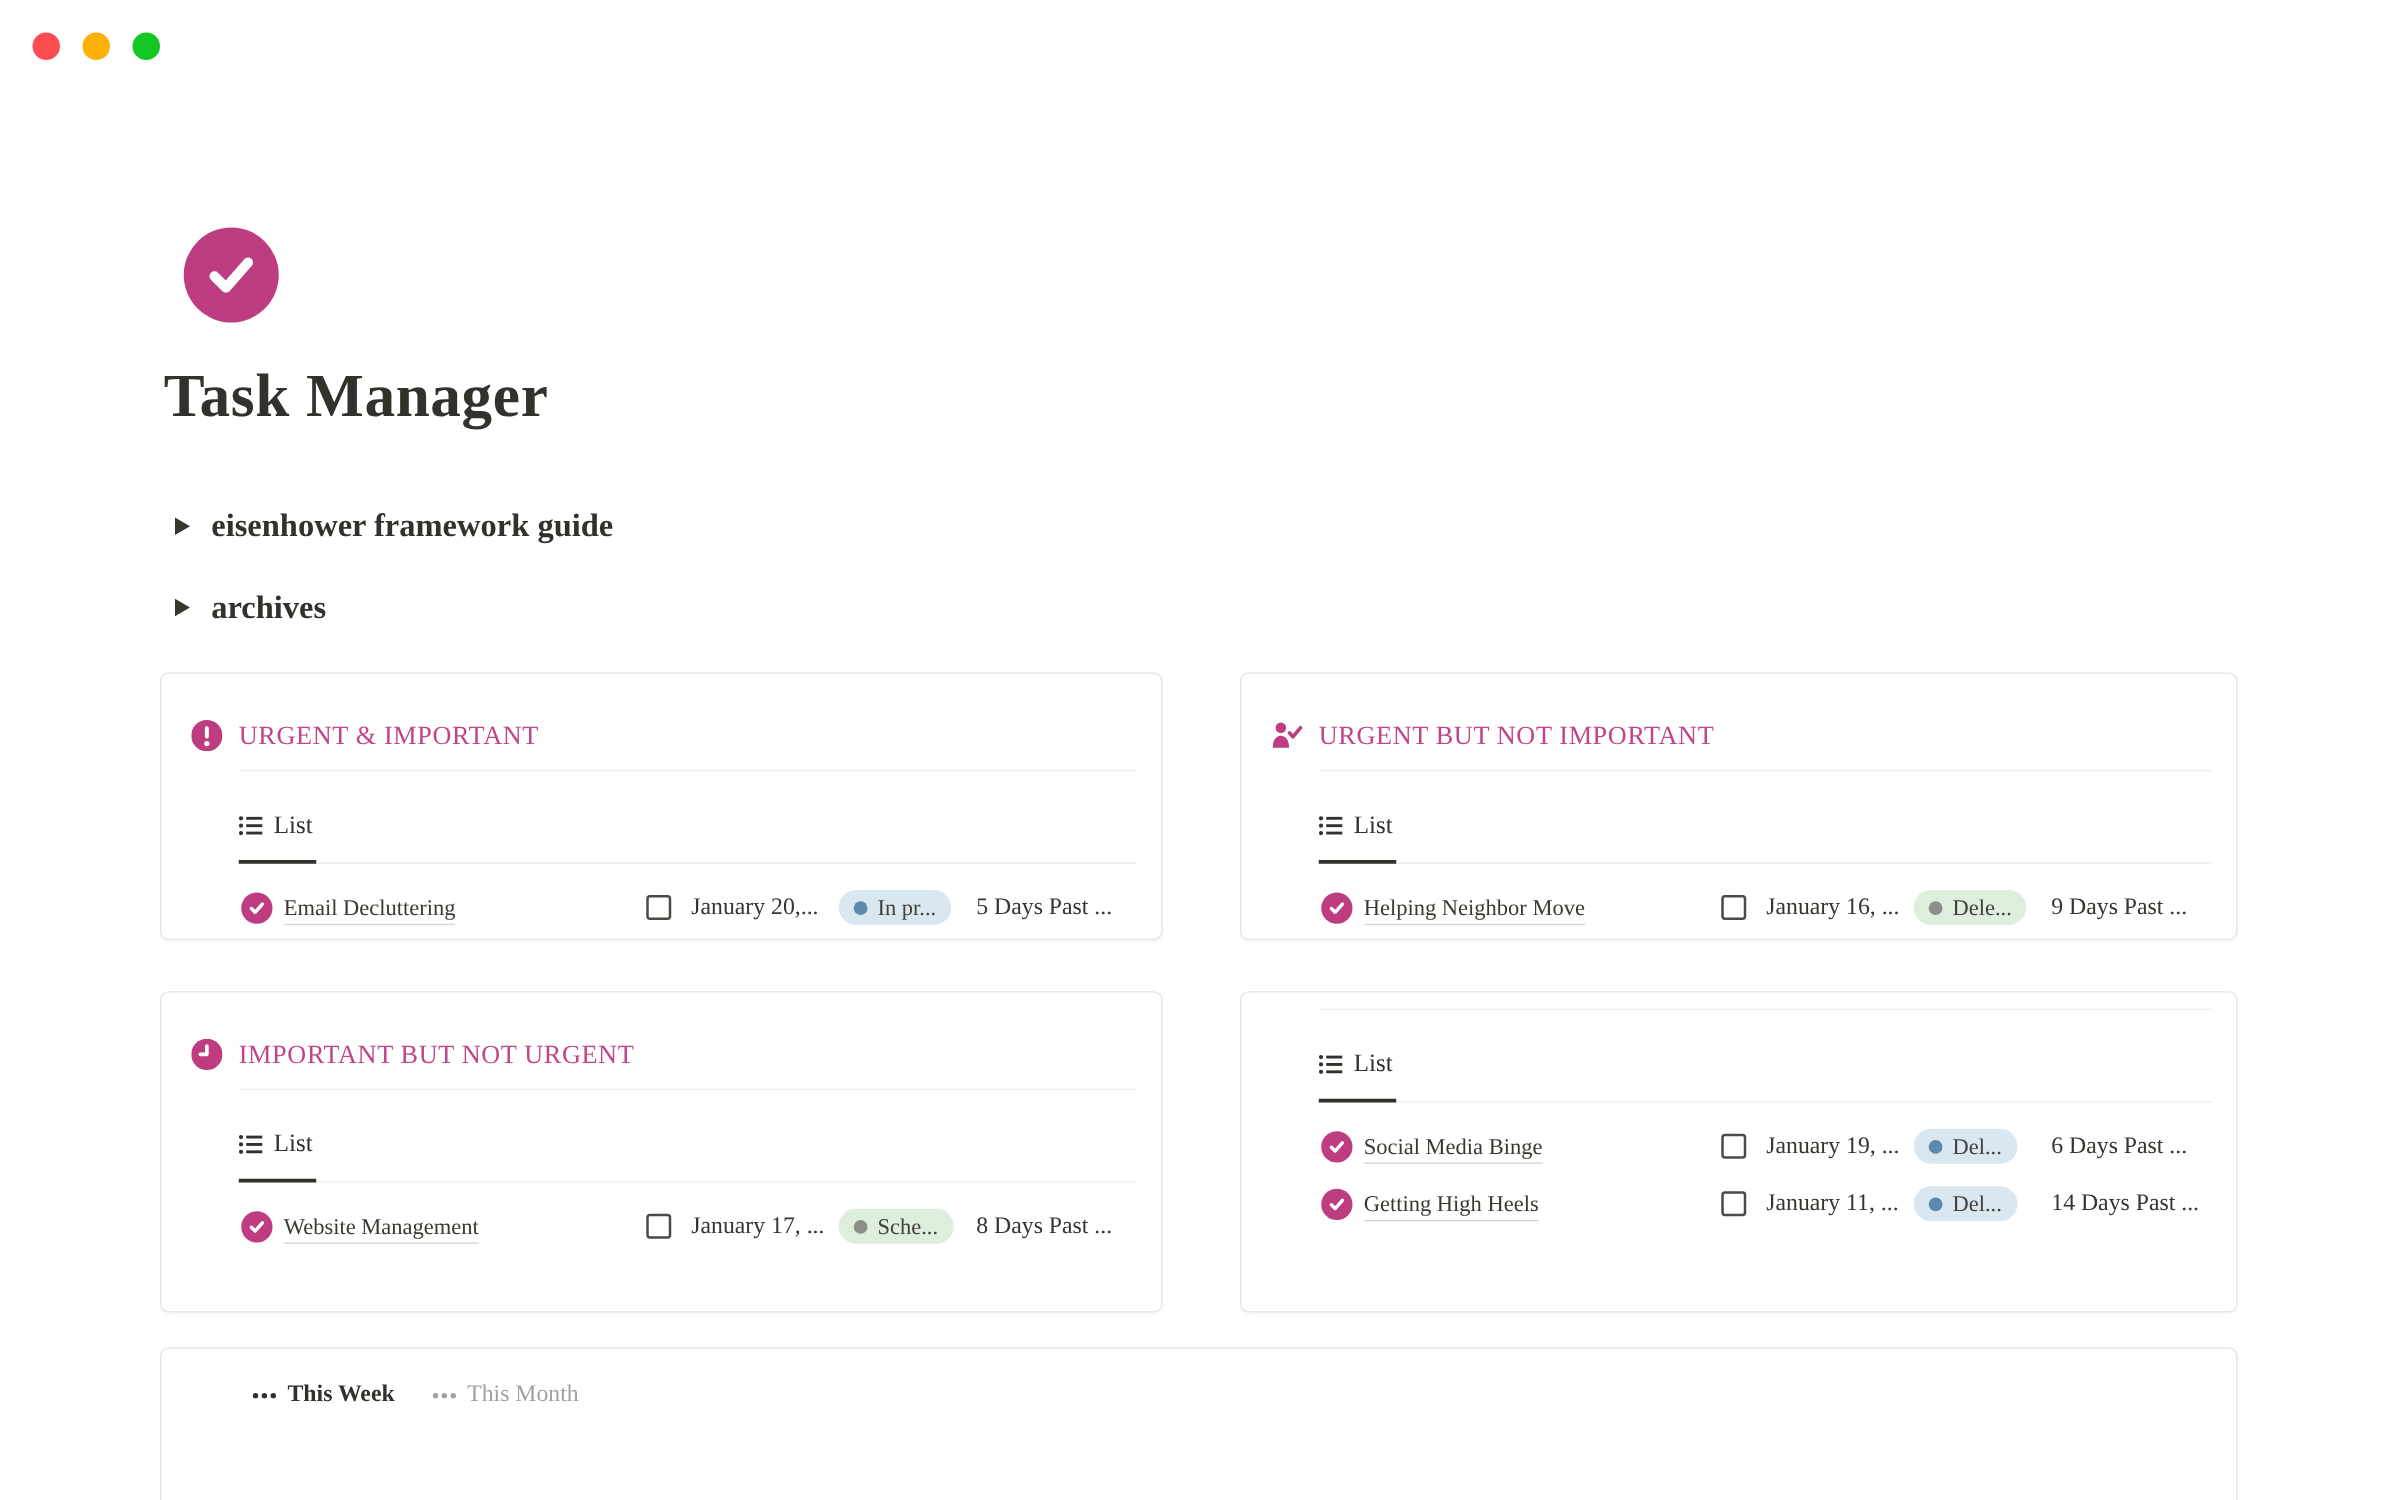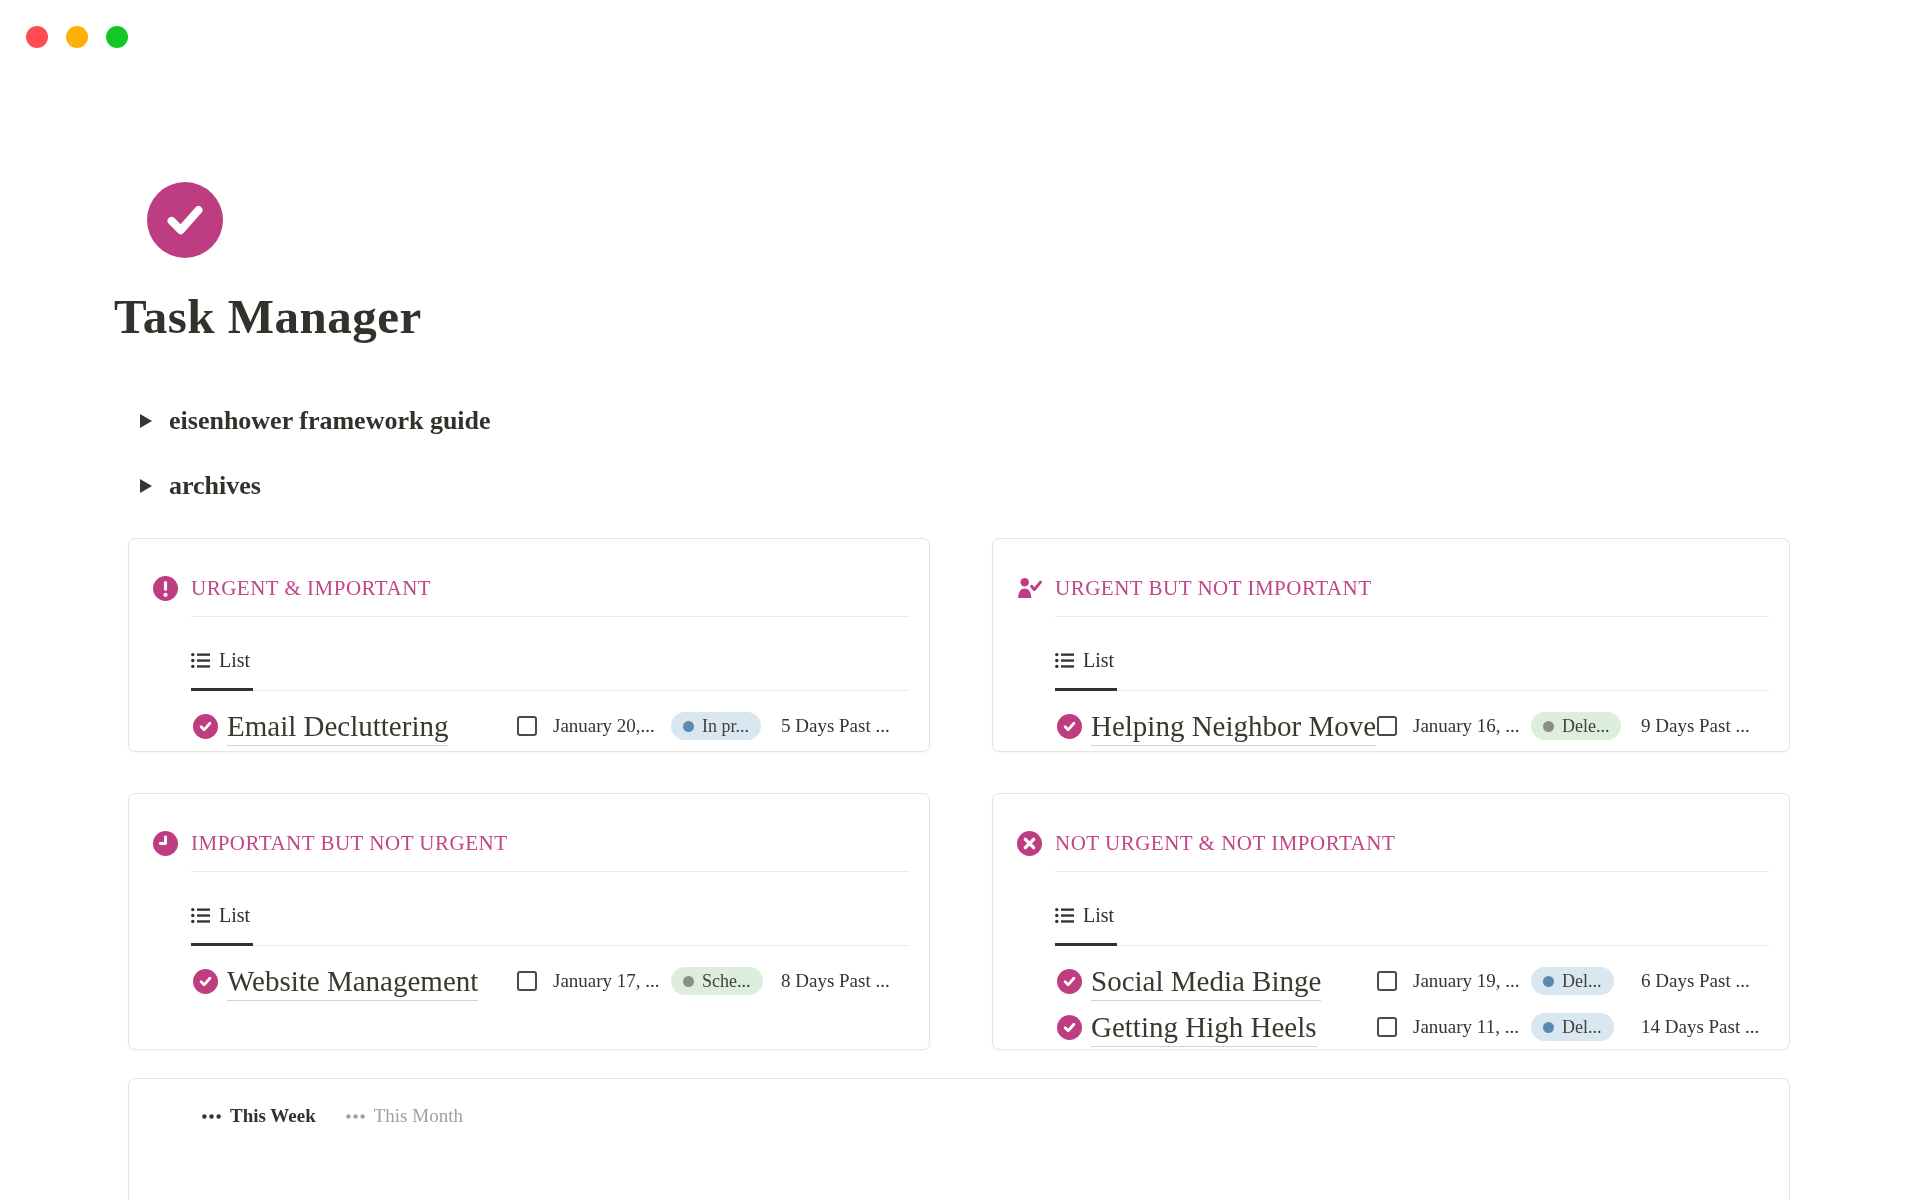--- a/index.html
+++ b/index.html
@@ -16,21 +16,21 @@
   
   .traffic{position:absolute;left:26px;top:26px;display:flex;gap:18px;}
   .tl-dot{width:22px;height:22px;border-radius:50%;}
   .tl-red{background:var(--traffic_red);}
   .tl-yellow{background:var(--traffic_yellow);}
   .tl-green{background:var(--traffic_green);}
 
   
   .page-icon{position:absolute;left:147px;top:182px;width:76px;height:76px;border-radius:50%;
     background:var(--accent);display:flex;align-items:center;justify-content:center;}
-  .page-title{position:absolute;left:114px;top:288px;font-size:49px;font-weight:700;letter-spacing:.5px;color:#33312c;}
+  .page-title{position:absolute;left:131px;top:288px;font-size:49px;font-weight:700;letter-spacing:.5px;color:#33312c;}
 
   
   .toggle-row{position:absolute;left:140px;height:34px;display:flex;align-items:center;gap:17px;cursor:pointer;}
   .tri{width:0;height:0;border-left:12px solid #39362f;border-top:7px solid transparent;border-bottom:7px solid transparent;}
   .toggle-label{font-size:26px;font-weight:700;color:#33312c;}
 
   
   .grid{position:absolute;left:128px;top:538px;display:grid;
     grid-template-columns:802px 798px;grid-template-rows:214px 257px;
     column-gap:62px;row-gap:41px;}
@@ -43,21 +43,21 @@
   .header-divider{margin-left:38px;margin-top:13px;border-top:1px solid #ecebe7;}
   .tab-strip{margin-left:38px;border-bottom:1px solid #ecebe7;display:flex;}
   .tab{display:inline-flex;align-items:center;gap:9px;padding:32px 3px 16px 0;margin-bottom:-1px;
     border-bottom:3px solid #33312c;font-size:20px;color:#33312c;cursor:pointer;}
   .list-icon{display:flex;}
   .task-list{margin:12px 0 0 40px;}
   .task-row{display:flex;align-items:center;height:46px;}
   .task-check{width:25px;height:25px;border-radius:50%;background:var(--accent);flex:none;
     display:flex;align-items:center;justify-content:center;margin-right:9px;}
   .task-name-cell{flex:1;min-width:0;}
-  .task-name{font-size:29px;color:#3a382f;text-decoration:none;border-bottom:1px solid #d6d3cd;padding-bottom:3px;cursor:pointer;}
+  .task-name{font-size:18px;color:#3a382f;text-decoration:none;border-bottom:1px solid #d6d3cd;padding-bottom:3px;cursor:pointer;}
   .checkbox{width:20px;height:20px;border:2px solid #4c4a45;border-radius:3px;background:#fff;flex:none;margin-right:16px;cursor:pointer;}
   .cell-date{width:118px;flex:none;font-size:19px;white-space:nowrap;overflow:hidden;}
   .cell-badge{width:110px;flex:none;}
   .badge{display:inline-flex;align-items:center;gap:8px;height:28px;padding:0 12px;border-radius:15px;
     font-size:18px;color:#41403b;white-space:nowrap;cursor:pointer;}
   .badge-dot{width:11px;height:11px;border-radius:50%;flex:none;}
   .badge[data-color="blue"]{background:var(--badge_blue_bg);}
   .badge[data-color="blue"] .badge-dot{background:var(--badge_blue_dot);}
   .badge[data-color="green"]{background:var(--badge_green_bg);}
   .badge[data-color="green"] .badge-dot{background:var(--badge_green_dot);}
@@ -245,32 +245,20 @@
         <span class="cell-badge"><span class="badge" data-color="green">
               <span class="badge-dot"></span>
               <span>Sche...</span>
             </span></span>
         <span class="cell-days">8 Days Past ...</span>
       </div>
     </div>
   </section>
 
   <section class="card">
-    <div class="card-header">
-      <span class="q-icon">
-        <svg viewBox="0 0 24 24">
-            <circle class="af" cx="12" cy="12" r="12"></circle>
-            <g stroke="#fff" stroke-width="3.2" stroke-linecap="round">
-              <line x1="8" y1="8" x2="16" y2="16"></line>
-              <line x1="16" y1="8" x2="8" y2="16"></line>
-            </g>
-          </svg>
-      </span>
-      <span class="card-title">NOT URGENT &amp; NOT IMPORTANT</span>
-    </div>
     <div class="header-divider"></div>
     <div class="tab-strip">
       <div class="tab">
         <span class="list-icon">
           <svg width="19" height="17" viewBox="0 0 19 17">
               <g fill="#33312c">
                 <circle cx="1.8" cy="2.6" r="1.7"></circle>
                 <rect x="6" y="1.5" width="13" height="2.3"></rect>
                 <circle cx="1.8" cy="8.5" r="1.7"></circle>
                 <rect x="6" y="7.4" width="13" height="2.3"></rect>

